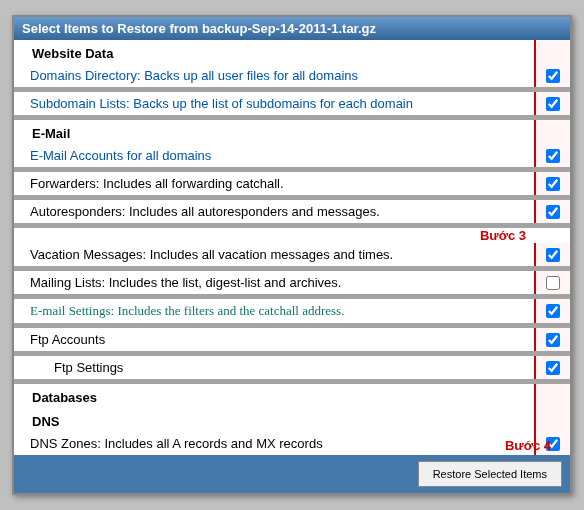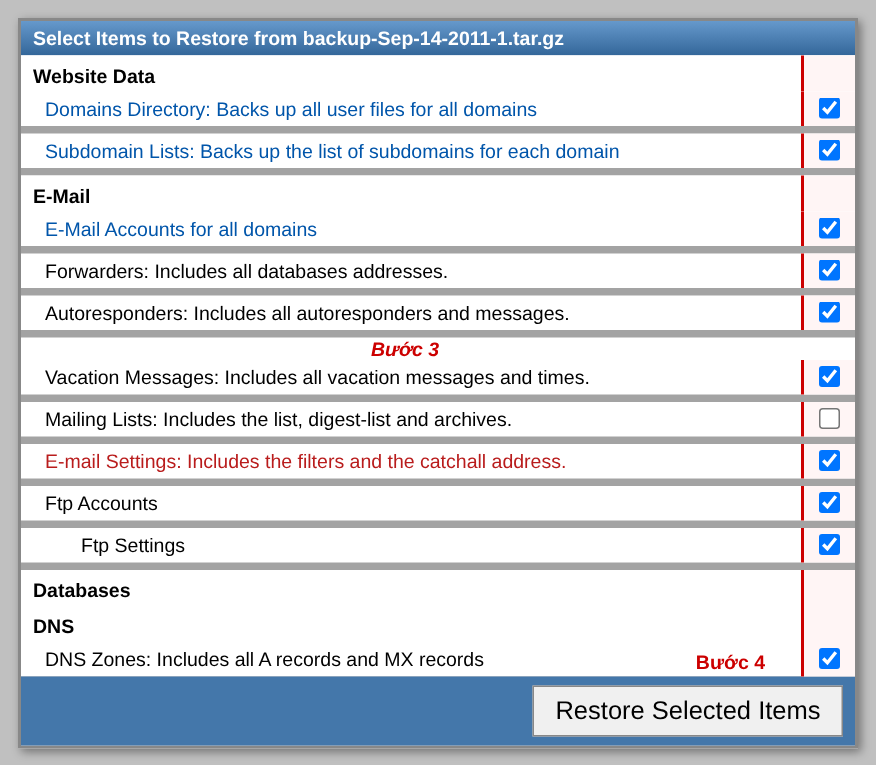--- a/index.html
+++ b/index.html
@@ -45,21 +45,21 @@
       display: flex;
       justify-content: flex-end;
       align-items: center;
     }
 
     .restore-btn {
       background: #f0f0f0;
       border: 1px solid #888;
       padding: 6px 14px;
       cursor: pointer;
-      font-size: 17px;
+      font-size: 11px;
       font-weight: normal;
       color: #000;
     }
 
     .row-wrapper {
       display: flex;
       align-items: stretch;
       border-bottom: 5px solid #a3a3a3;
     }
 
@@ -88,20 +88,21 @@
       align-items: stretch;
       background: #fff;
     }
 
     .section-label-area {
       flex: 1;
       padding: 6px 8px 3px 8px;
       font-weight: bold;
       display: flex;
       align-items: center;
+      margin-left: 10px;
     }
 
     .section-cb-area {
       width: 36px;
       border-left: 2px solid #cc0000;
       background: #fff5f5;
     }
 
     input[type="checkbox"] {
       width: 14px;
@@ -137,46 +138,46 @@
     <div class="section-label-area">E-Mail</div>
     <div class="section-cb-area"></div>
   </div>
       <div class="row-wrapper">
       <div class="row-label-area" style="color:#0055aa;">E-Mail Accounts for all domains</div>
       <div class="row-cb-area">
         <input type="checkbox" checked="" style="">
       </div>
     </div>
       <div class="row-wrapper">
-      <div class="row-label-area" style="color:#000;">Forwarders: Includes all databases addresses.</div>
+      <div class="row-label-area" style="color:#000;">Forwarders: Includes all forwarding catchall.</div>
       <div class="row-cb-area">
         <input type="checkbox" checked="" style="">
       </div>
     </div>
       <div class="row-wrapper">
       <div class="row-label-area" style="color:#000;">Autoresponders: Includes all autoresponders and messages.</div>
       <div class="row-cb-area">
         <input type="checkbox" checked="" style="">
       </div>
     </div>
-      <div style="text-align: center; padding-right: 44px; padding-top: 0px; color: rgb(204, 0, 0); font-weight: bold; font-size: 13px; font-style: italic;">Bước 3</div>
+      <div style="text-align: right; padding-right: 44px; padding-top: 0px; color: rgb(204, 0, 0); font-weight: bold; font-size: 13px;">Bước 3</div>
       <div class="row-wrapper">
       <div class="row-label-area" style="color:#000;">Vacation Messages: Includes all vacation messages and times.</div>
       <div class="row-cb-area">
         <input type="checkbox" checked="" style="">
       </div>
     </div>
       <div class="row-wrapper">
       <div class="row-label-area" style="color:#000;">Mailing Lists: Includes the list, digest-list and archives.</div>
       <div class="row-cb-area">
         <input type="checkbox" style="">
       </div>
     </div>
       <div class="row-wrapper">
-      <div class="row-label-area" style="color:#b91c1c;">E-mail Settings: Includes the filters and the catchall address.</div>
+      <div class="row-label-area" style="color:#0f766e;font-family:Liberation Serif, serif;">E-mail Settings: Includes the filters and the catchall address.</div>
       <div class="row-cb-area">
         <input type="checkbox" checked="" style="">
       </div>
     </div>
       <div class="row-wrapper">
       <div class="row-label-area" style="color:#000;">Ftp Accounts</div>
       <div class="row-cb-area">
         <input type="checkbox" checked="" style="">
       </div>
     </div>
@@ -193,18 +194,18 @@
       <div class="section-row">
     <div class="section-label-area">DNS</div>
     <div class="section-cb-area"></div>
   </div>
       <div class="row-wrapper">
       <div class="row-label-area" style="color:#000;">DNS Zones: Includes all A records and MX records</div>
       <div class="row-cb-area">
         <input type="checkbox" checked="" style="">
       </div>
     </div>
-      <div style="text-align: right; padding-right: 60px; padding-top: 0px; color: rgb(204, 0, 0); font-weight: bold; font-size: 13px; margin-top: -22px; margin-bottom: 2px;">Bước 4</div>
+      <div style="text-align: right; padding-right: 19px; padding-top: 0px; color: rgb(204, 0, 0); font-weight: bold; font-size: 13px; margin-top: -22px; margin-bottom: 2px;">Bước 4</div>
     </div>
   <div class="footer-bar">
     <button class="restore-btn">Restore Selected Items</button>
   </div>
 </div>
 
 </body></html>

